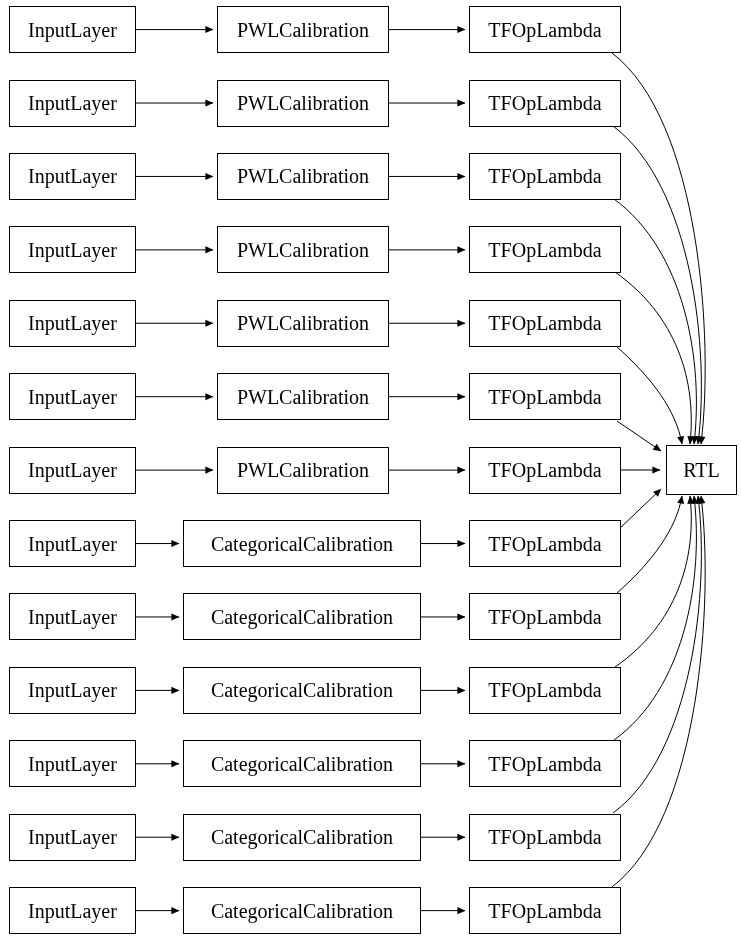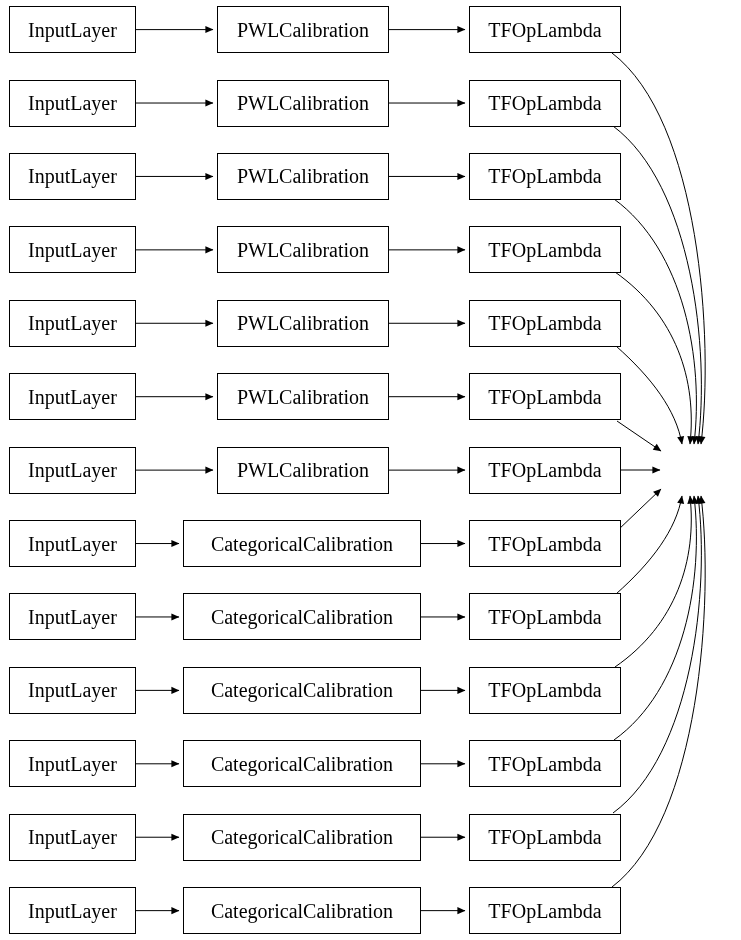--- a/index.html
+++ b/index.html
@@ -143,14 +143,15 @@
       <div class="node" style="left: 465px; top: 666.88px; width: 152px; height: 47px;">TFOpLambda</div>
       <div class="node" style="left: 5px; top: 740.3px; width: 127px; height: 47px;">InputLayer</div>
       <div class="node" style="left: 179px; top: 740.3px; width: 238px; height: 47px;">CategoricalCalibration</div>
       <div class="node" style="left: 465px; top: 740.3px; width: 152px; height: 47px;">TFOpLambda</div>
       <div class="node" style="left: 5px; top: 813.72px; width: 127px; height: 47px;">InputLayer</div>
       <div class="node" style="left: 179px; top: 813.72px; width: 238px; height: 47px;">CategoricalCalibration</div>
       <div class="node" style="left: 465px; top: 813.72px; width: 152px; height: 47px;">TFOpLambda</div>
       <div class="node" style="left: 5px; top: 887.14px; width: 127px; height: 47px;">InputLayer</div>
       <div class="node" style="left: 179px; top: 887.14px; width: 238px; height: 47px;">CategoricalCalibration</div>
       <div class="node" style="left: 465px; top: 887.14px; width: 152px; height: 47px;">TFOpLambda</div>
+      <div class="node" style="left: 662px; top: 445px; width: 71px; height: 50px;">RTL</div>
     </div>
 </div>
 
 </body></html>

